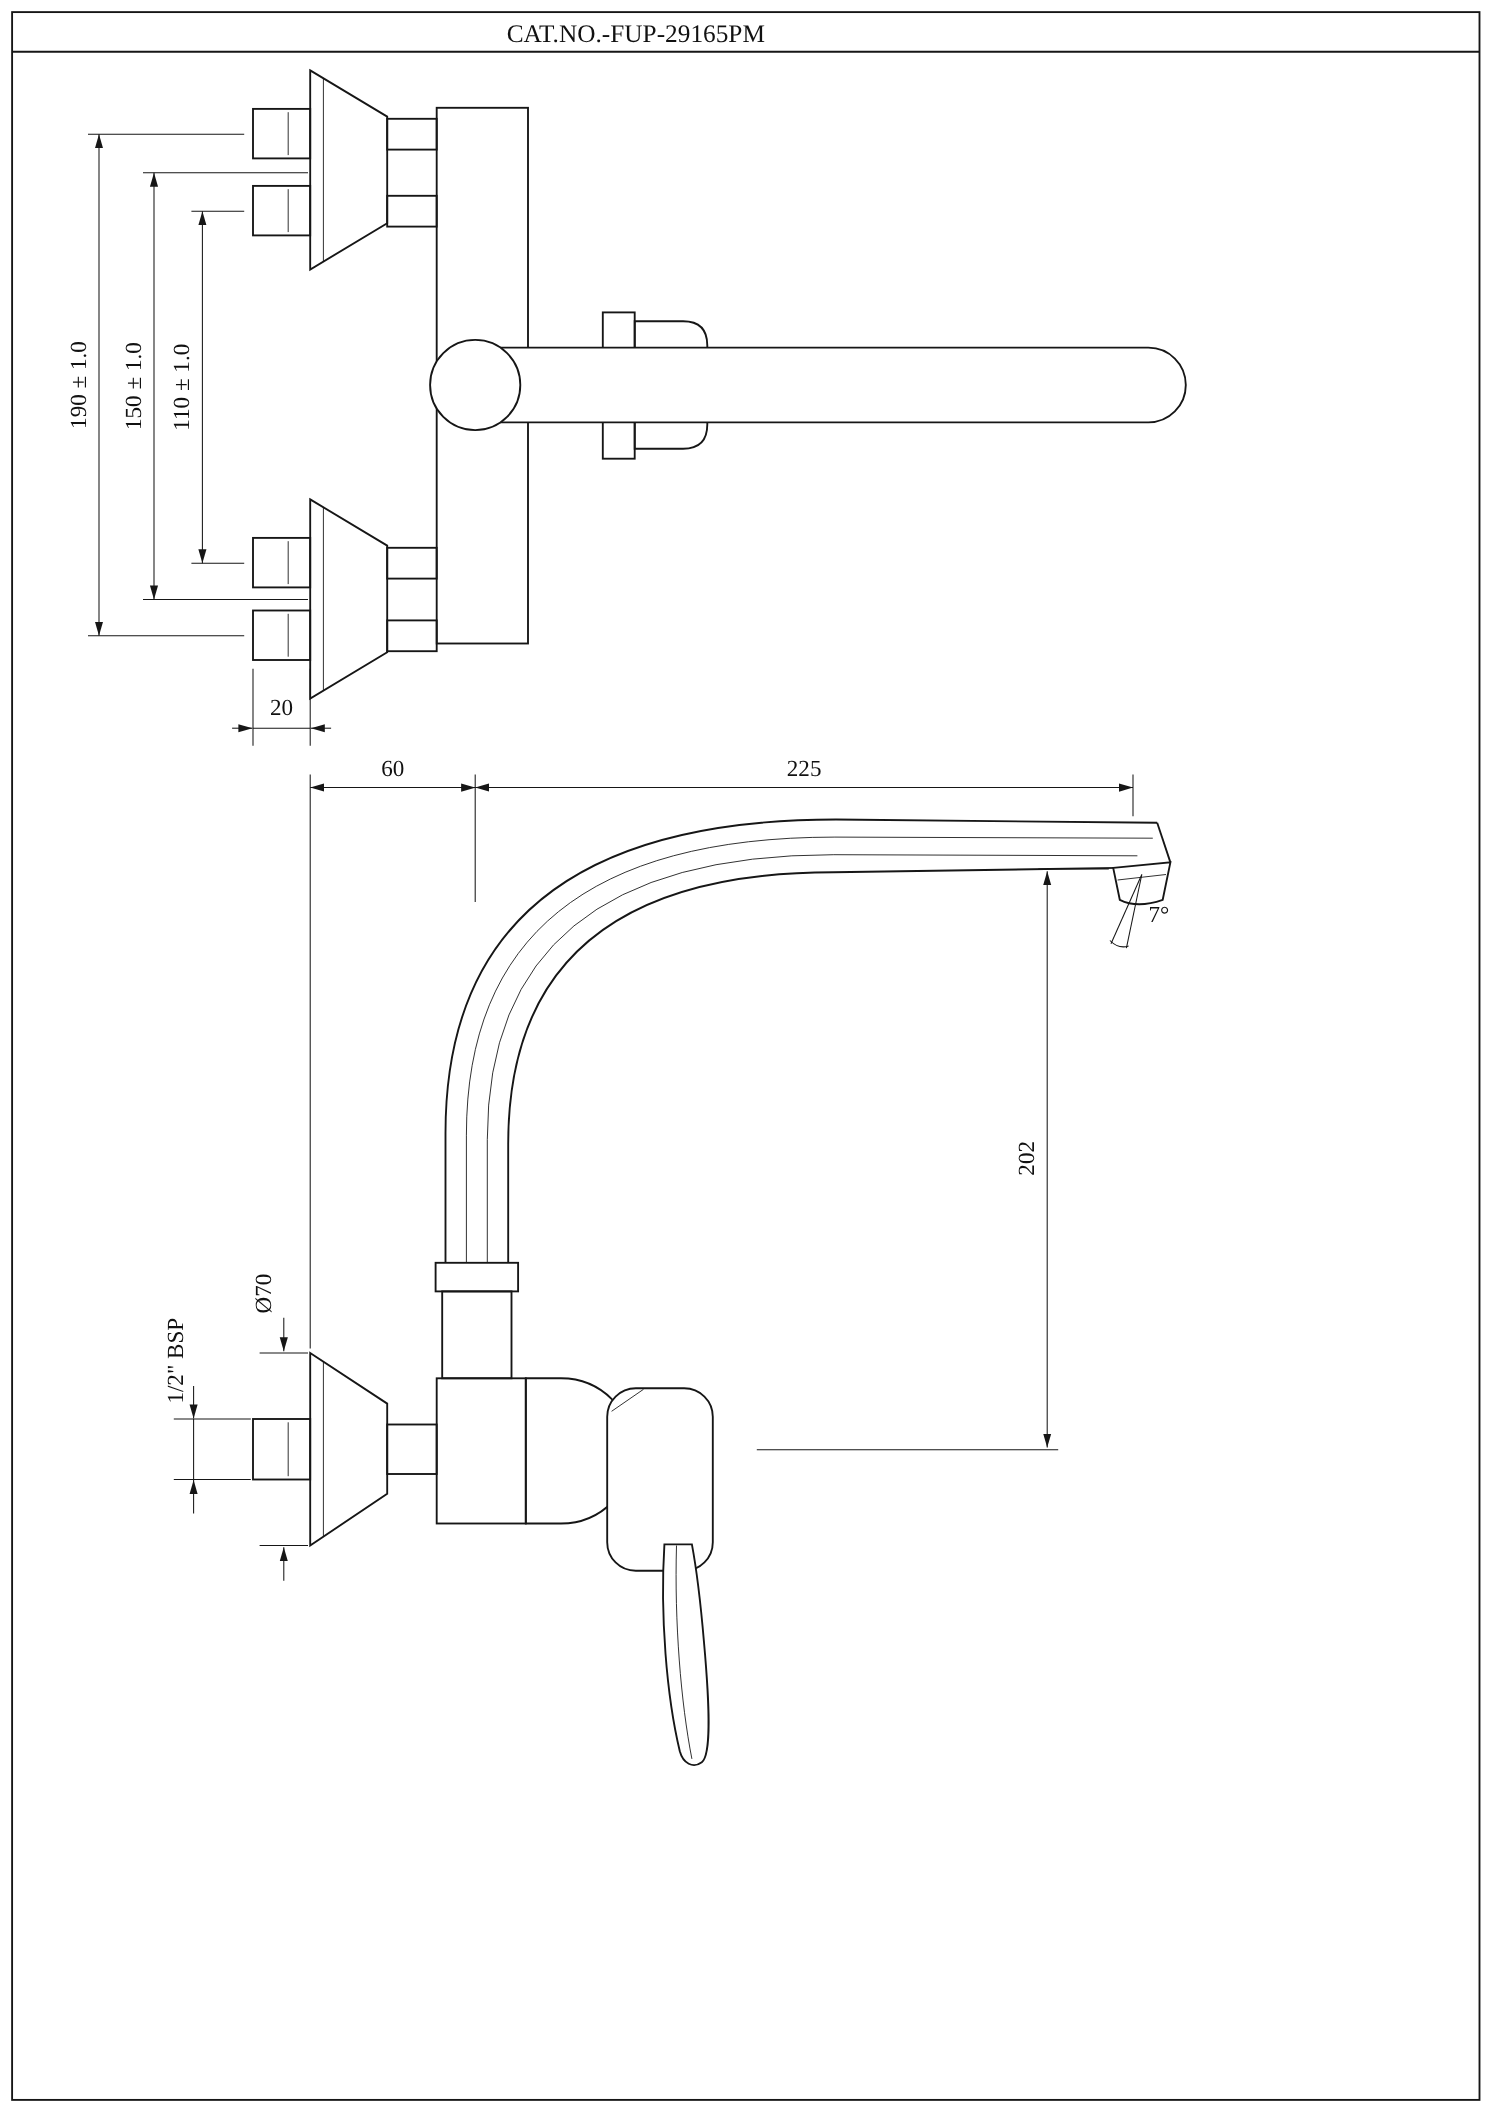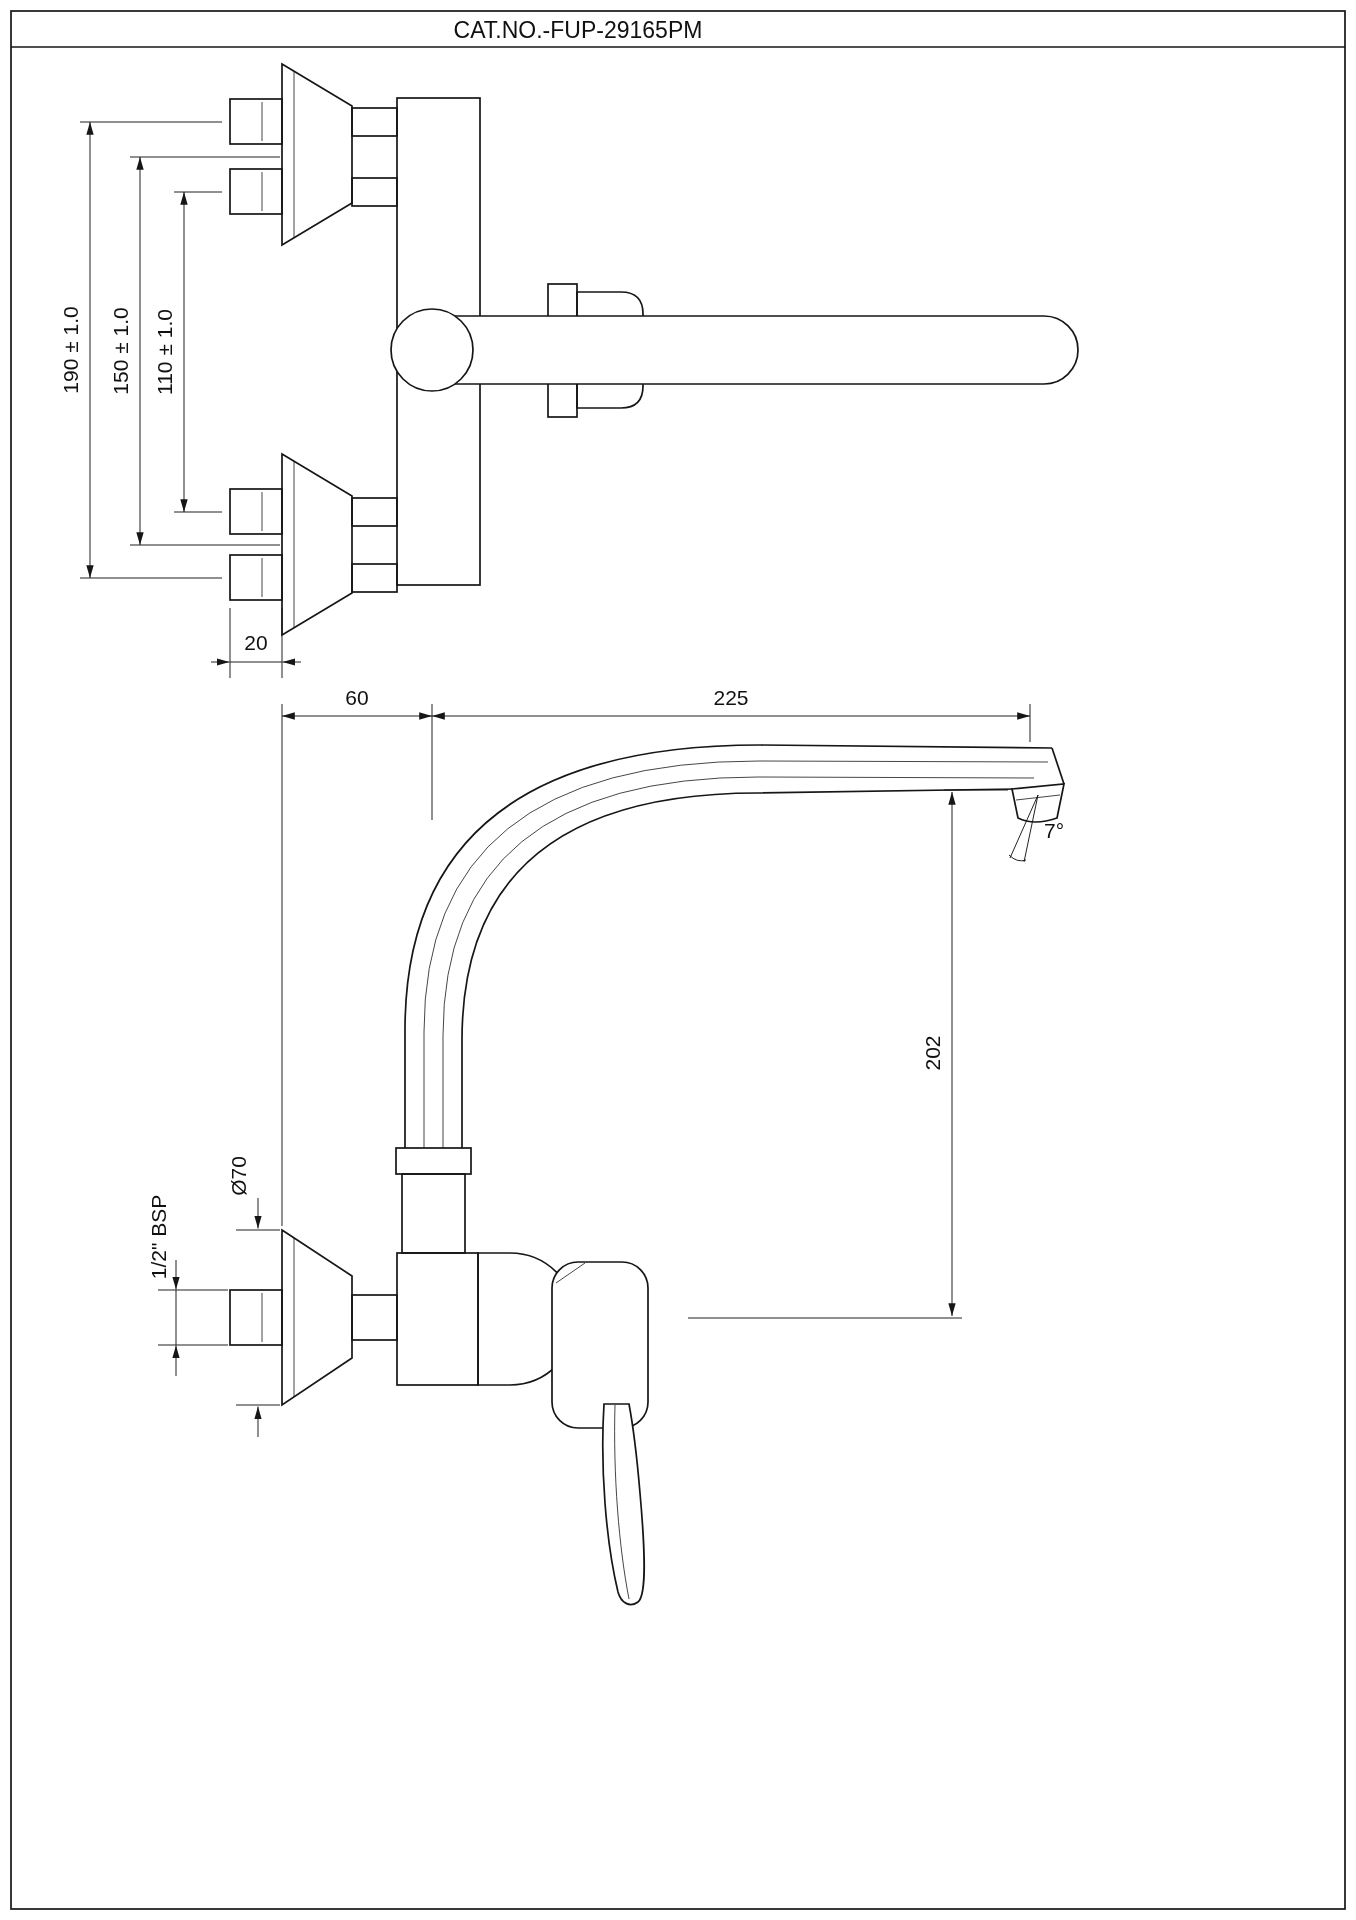--- a/index.html
+++ b/index.html
@@ -1,18 +1,18 @@
 <!DOCTYPE html>
 <html><head>
 <meta charset="utf-8">
 <title>Technical Drawing</title>
 <style>
   html,body{margin:0;padding:0;background:#ffffff;}
   .page{position:relative;width:1092px;height:1920px;background:#fff;
-        font-family:Liberation Sans, sans-serif;}
+        font-family:Liberation Serif, serif;}
   svg{display:block;}
   .ol  {fill:none;stroke:#161616;stroke-width:1.7;}
   .olw {fill:#ffffff;stroke:#161616;stroke-width:1.7;}
   .thin{fill:none;stroke:#161616;stroke-width:0.95;}
   .det {fill:none;stroke:#161616;stroke-width:0.8;}
   .dim {fill:none;stroke:#161616;stroke-width:0.95;}
   text{fill:#111111;}
   .dimtext{font-size:21px;}
   .titletext{font-size:23px;}
 </style>

